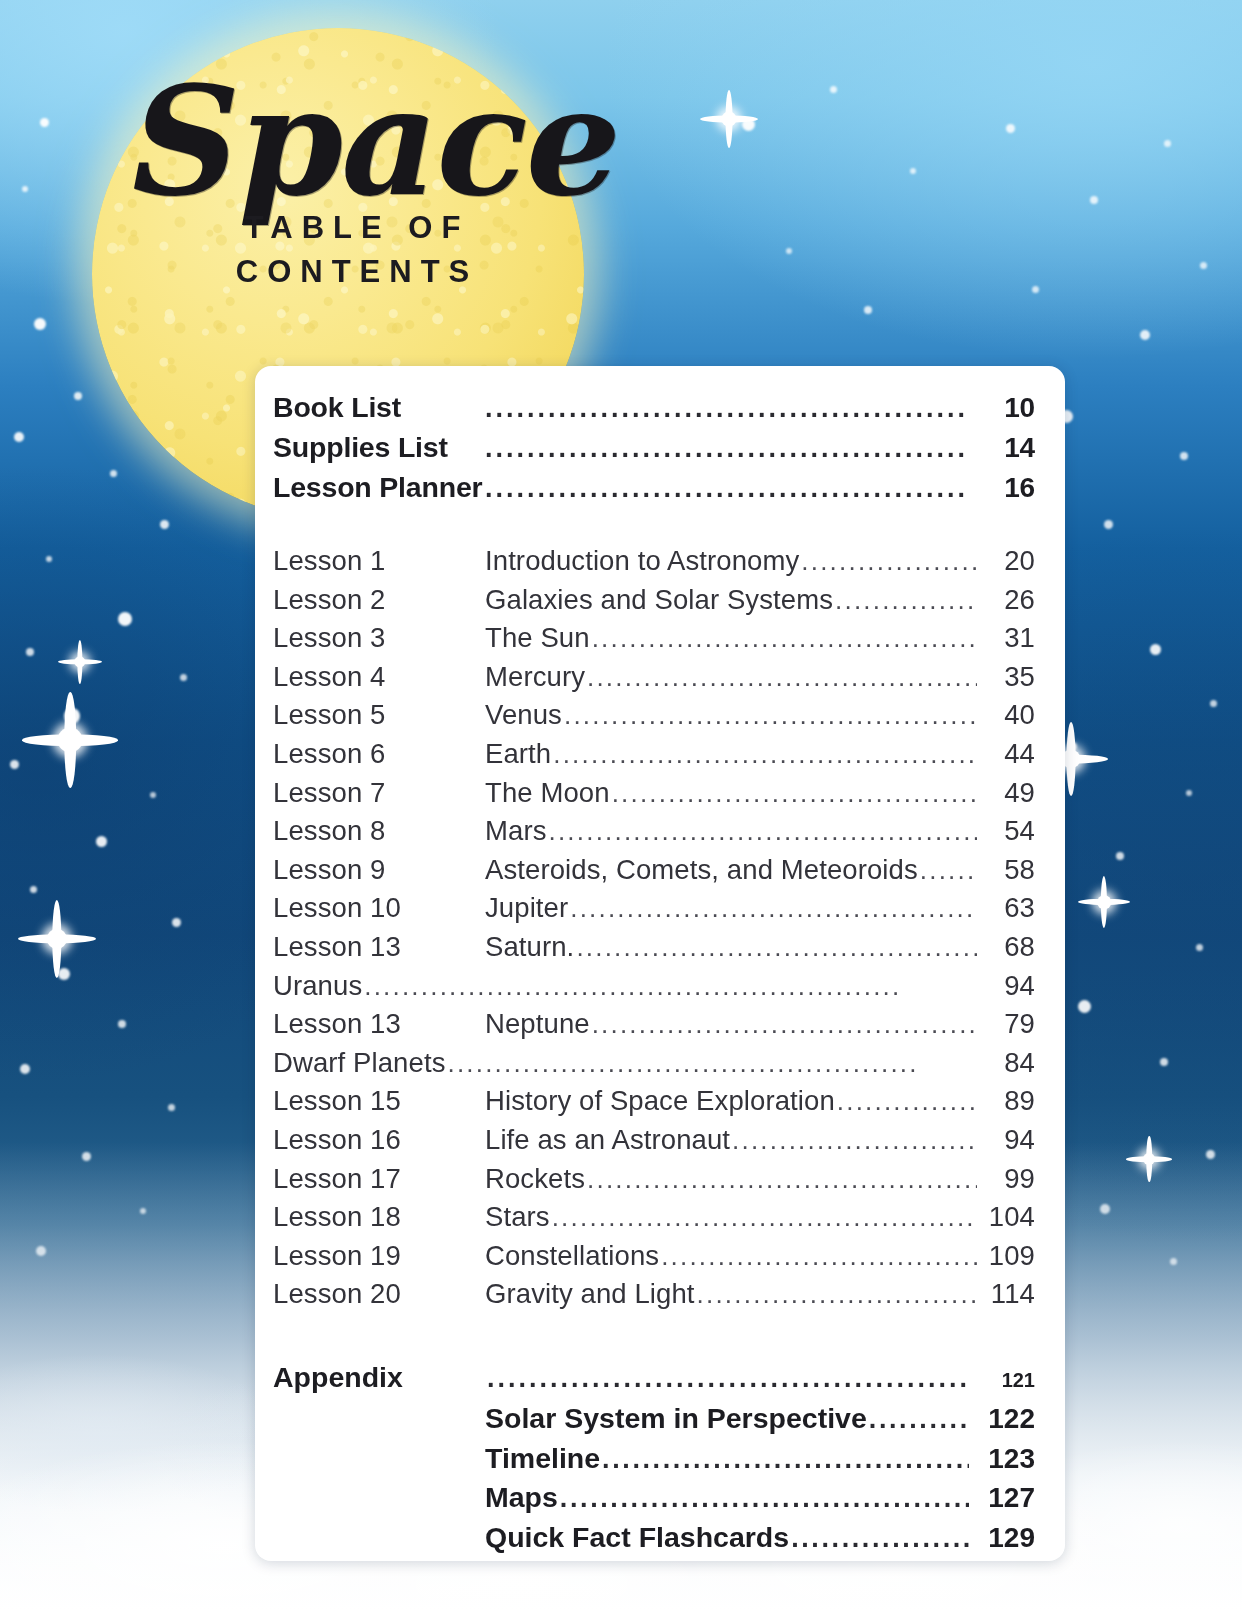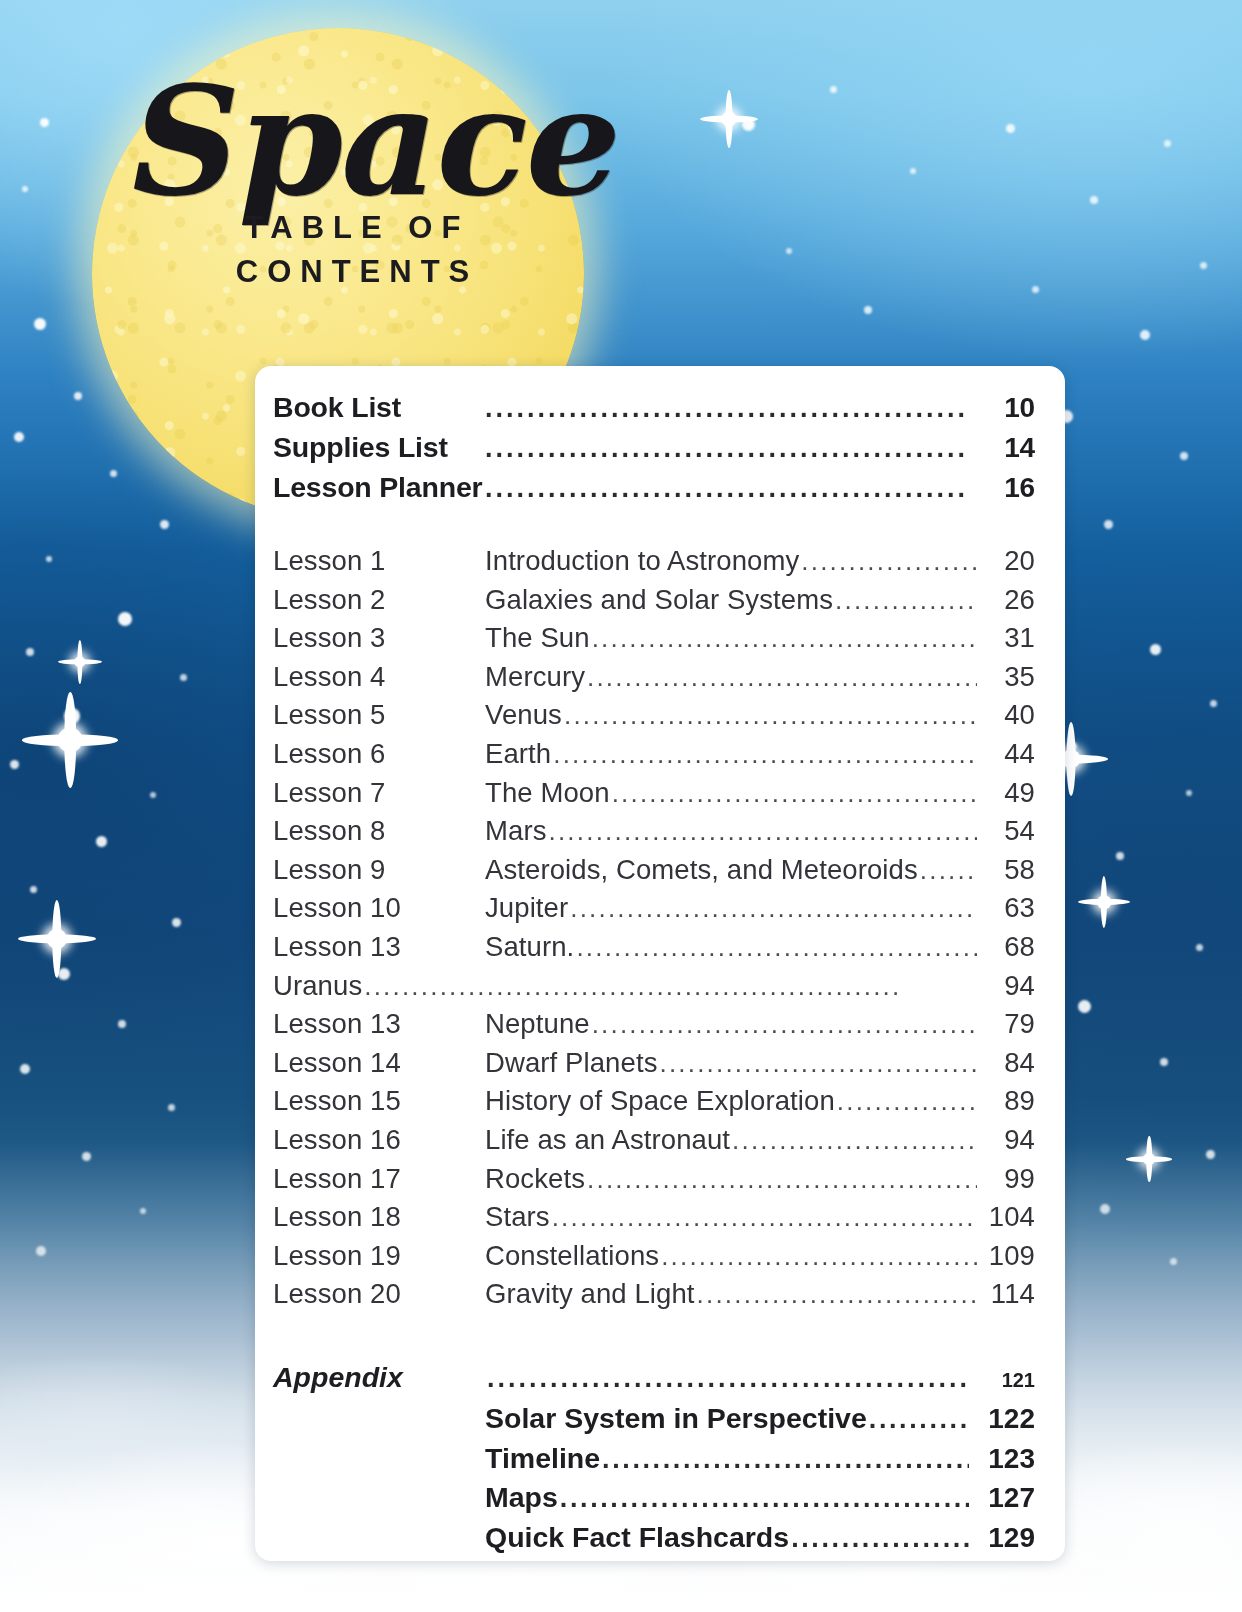--- a/index.html
+++ b/index.html
@@ -236,21 +236,21 @@
   .lesson-row .pageno { width: 56px; font-size: 27.5px; }
 
   .gap-before-appendix { height: 44px; }
 
   
   .appendix-row {
     font-weight: 700;
     font-size: 28.5px;
     line-height: 38.5px;
   }
-  .appendix-row .label { width: 212px; font-style: italic; }
+  .appendix-row .label { width: 212px; }
   .appendix-row .leader { font-size: 27px; letter-spacing: 3.0px; }
   .appendix-row .pageno { width: 64px; font-size: 20px; }
 
   .sub-row {
     font-weight: 700;
     font-size: 28.5px;
     line-height: 38.5px;
   }
   .sub-row .label { width: 212px; }
   .sub-row .title { }
@@ -455,21 +455,20 @@
           <span class="leader">.........................................................</span>
           <span class="pageno">94</span>
         </div>
         <div class="row lesson-row">
           <span class="label">Lesson 13</span>
           <span class="title">Neptune</span>
           <span class="leader">.........................................................</span>
           <span class="pageno">79</span>
         </div>
         <div class="row lesson-row">
-          <span class="label">Lesson 14</span>
           <span class="title">Dwarf Planets</span>
           <span class="leader">..................................................</span>
           <span class="pageno">84</span>
         </div>
         <div class="row lesson-row">
           <span class="label">Lesson 15</span>
           <span class="title">History of Space Exploration </span>
           <span class="leader">........................</span>
           <span class="pageno">89</span>
         </div>

